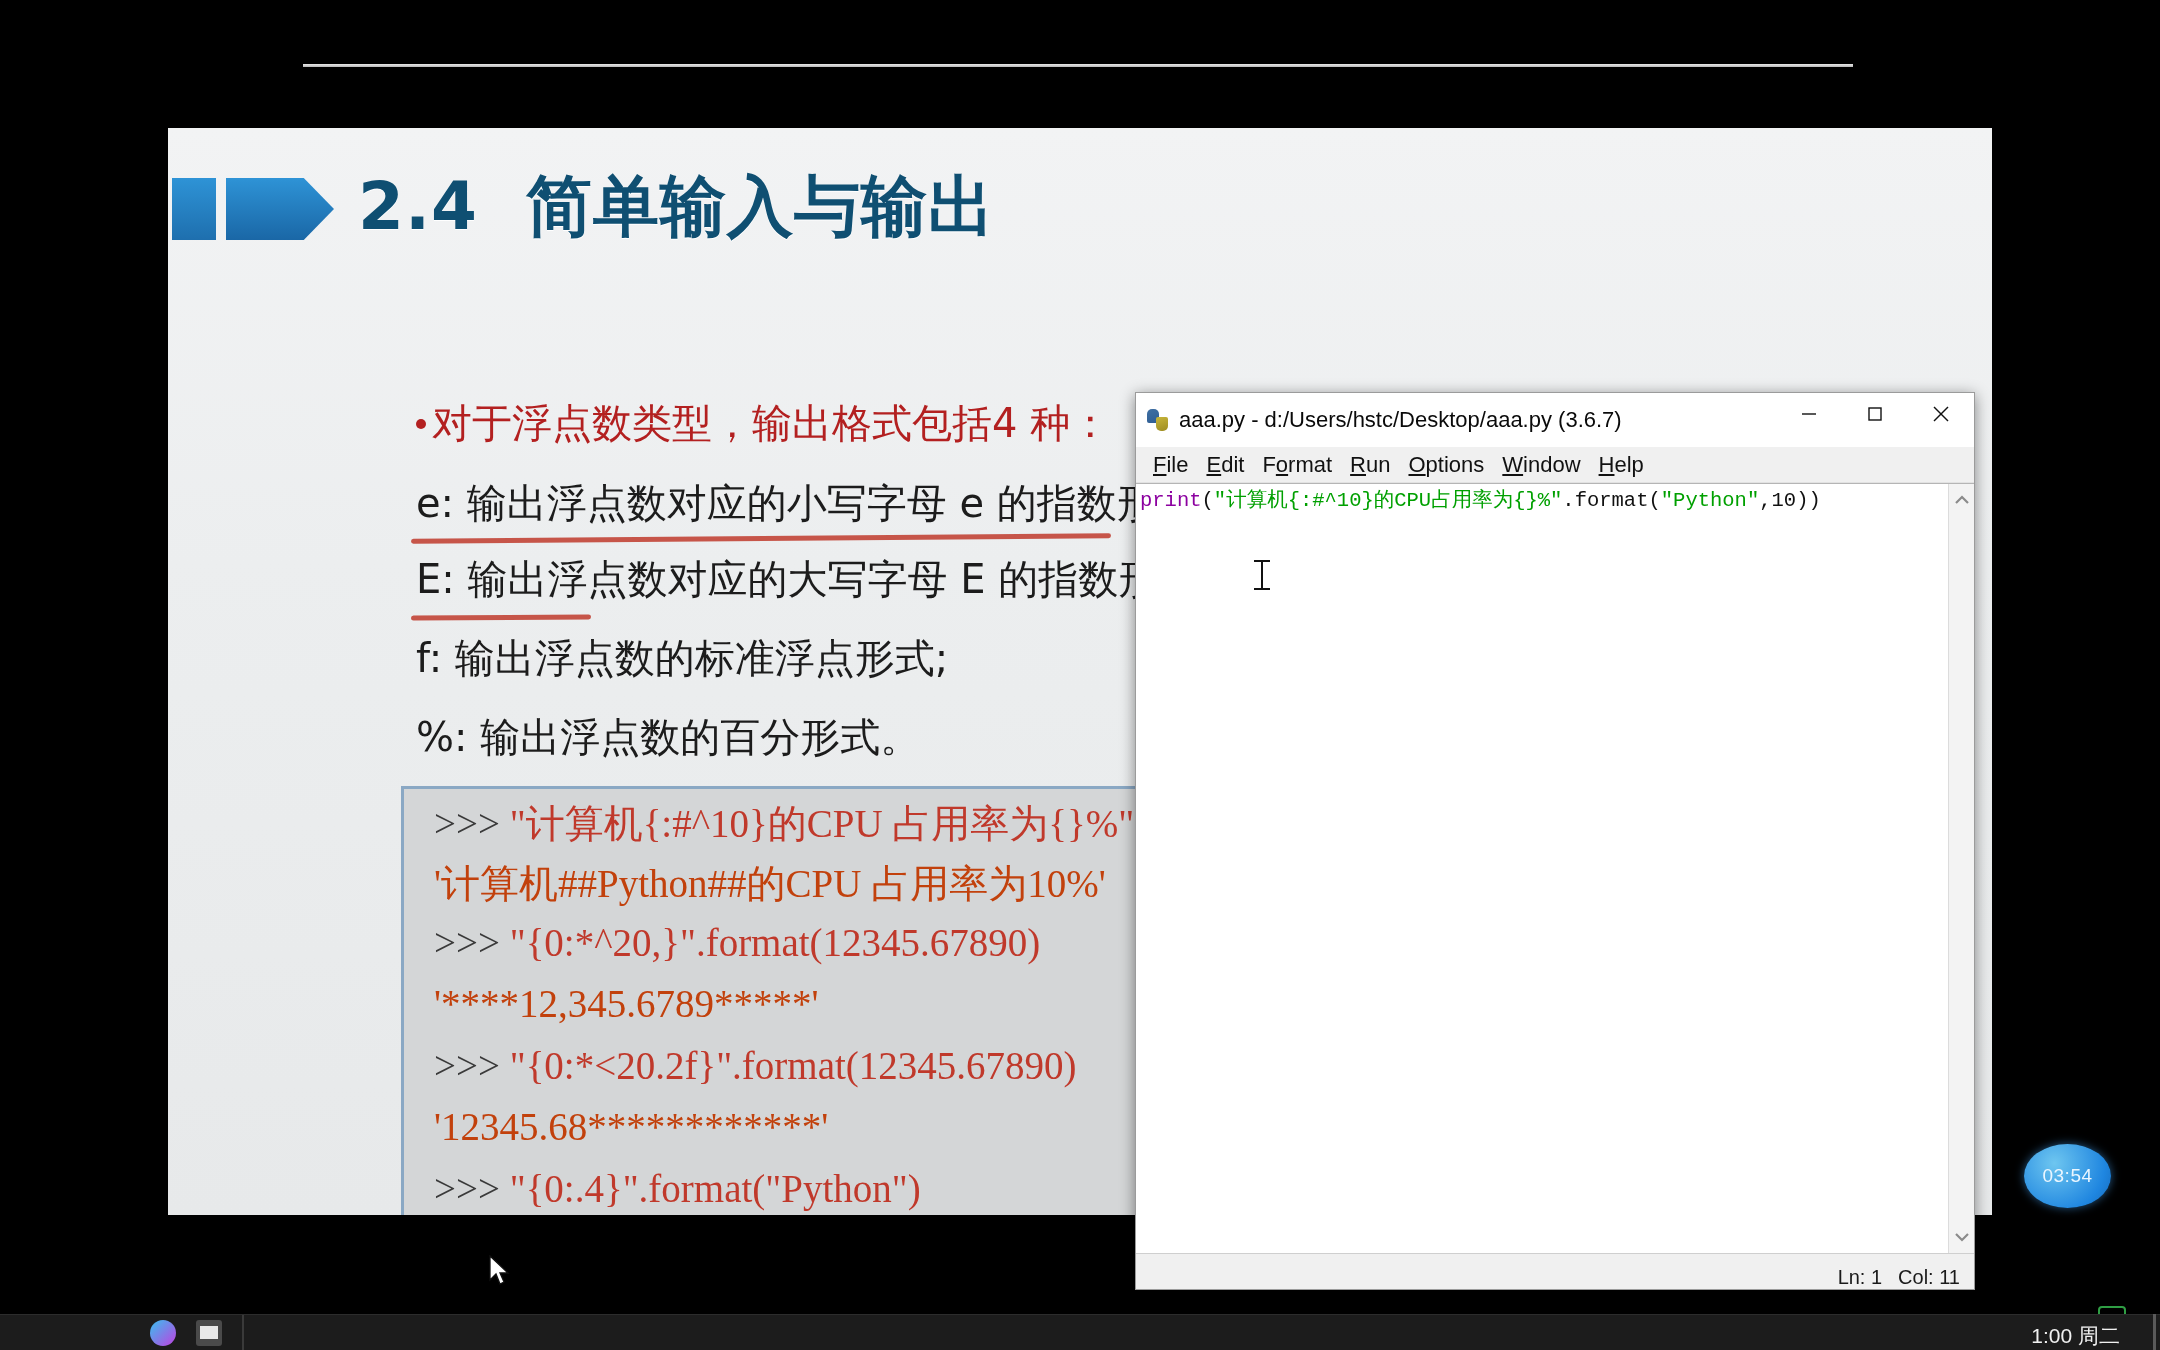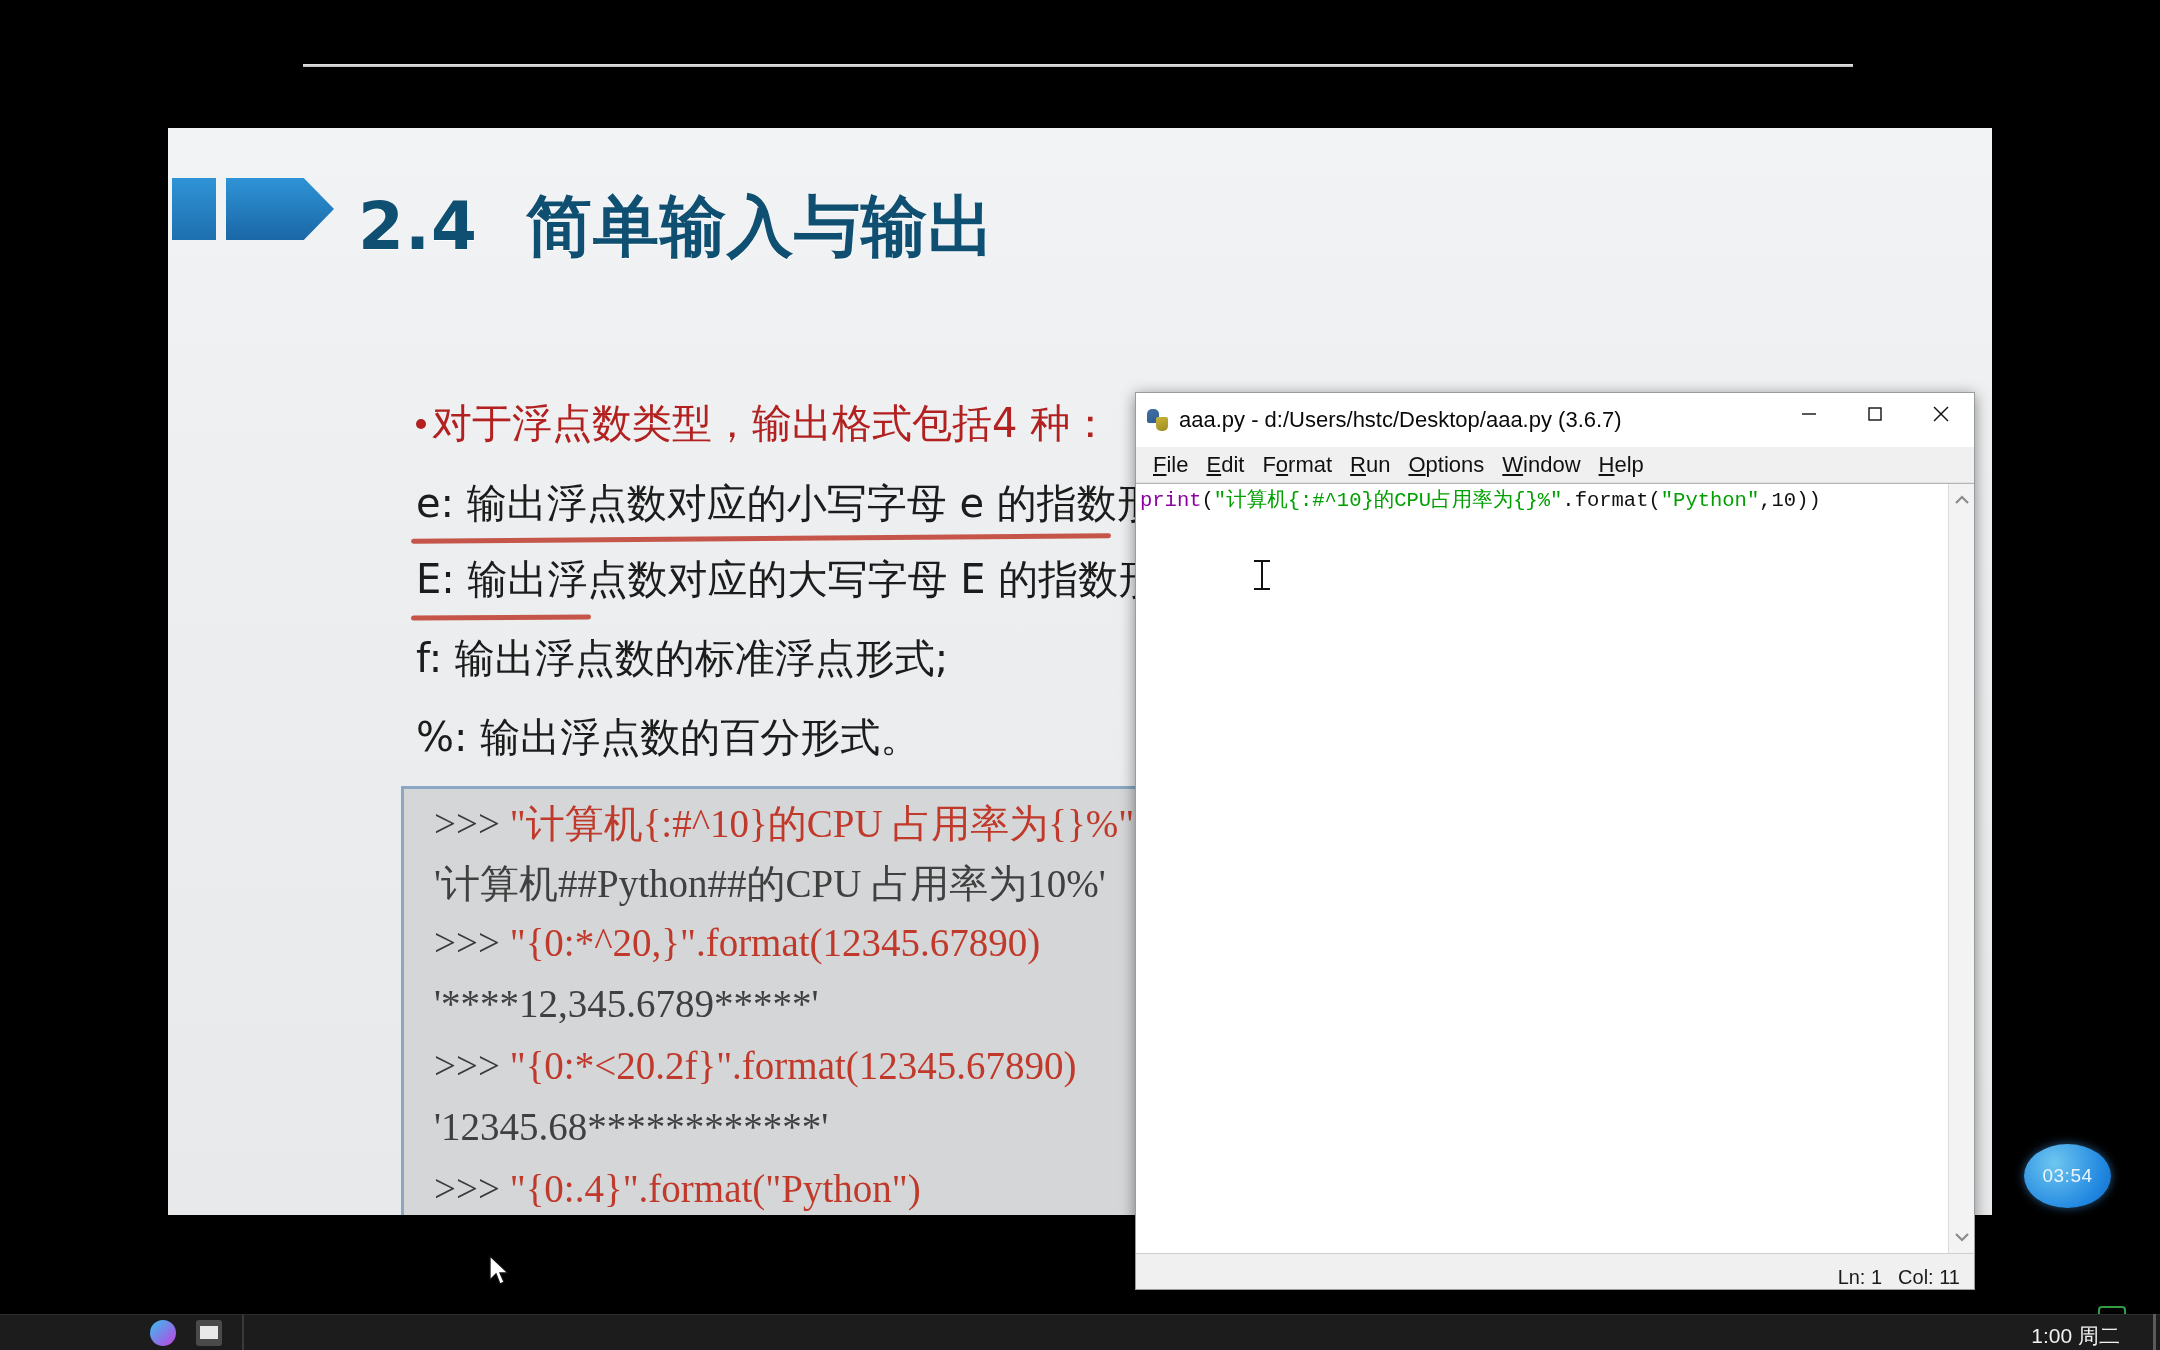--- a/index.html
+++ b/index.html
@@ -42,21 +42,20 @@
     background: linear-gradient(180deg,#2e93d6,#1a67a6);
     clip-path: polygon(0 0, 72% 0, 100% 50%, 72% 100%, 0 100%);
   }
   .title-text {
     position: absolute; left: 190px; top: 6px;
     font-family: "DejaVu Sans", sans-serif;
     font-size: 66px; font-weight: bold;
     color: #0f4f72; letter-spacing: 1px;
     white-space: nowrap;
     text-shadow: 0 1px 0 #ffffff;
-    margin-top: 20px;
   }
 
   
   .bullet-line {
     position: absolute; left: 248px; top: 268px;
     font-family: "DejaVu Sans", sans-serif;
     font-size: 40px; color: #b32020; font-weight: 500;
     white-space: nowrap;
   }
   .bullet-dot {
@@ -98,21 +97,21 @@
     width: 1510px; height: 542px;
     background: #d4d6d7;
     border: 3px solid #8aa8c4;
   }
   .code-ln {
     position: absolute; left: 30px;
     font-family: "Liberation Serif", serif;
     font-size: 39px; white-space: nowrap;
   }
   .c-red   { color: #c0392b; }
-  .c-black { color: #404040; }
+  .c-black { color: #c2410c; }
   .prompt  { color: #3a3a3a; }
 
   .cl0 { top: 8px; }
   .cl1 { top: 68px; }
   .cl2 { top: 131px; }
   .cl3 { top: 192px; }
   .cl4 { top: 254px; }
   .cl5 { top: 315px; }
   .cl6 { top: 377px; }
 

